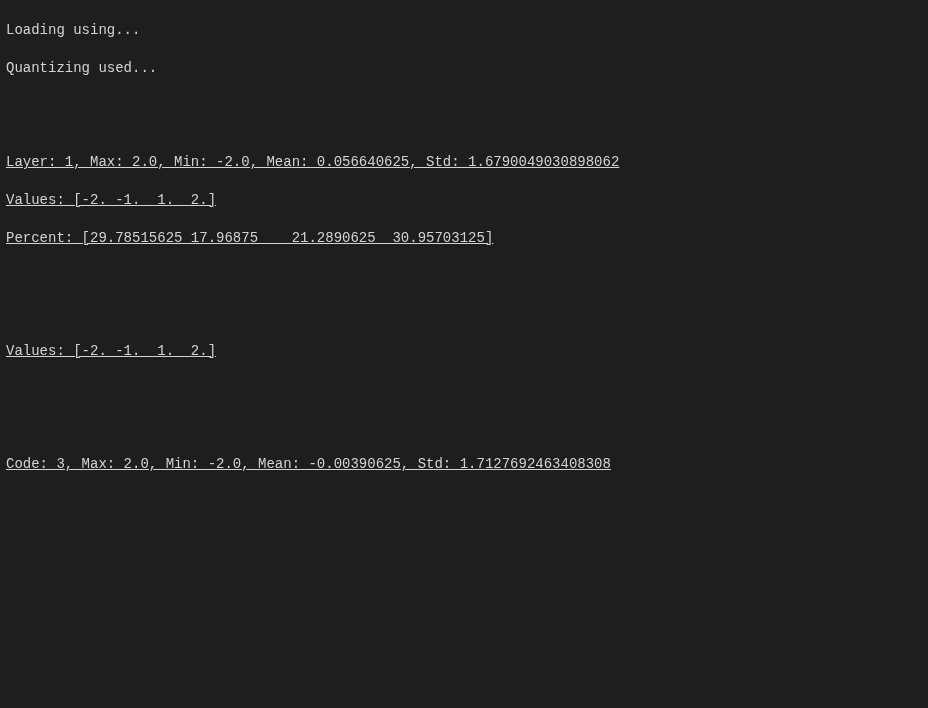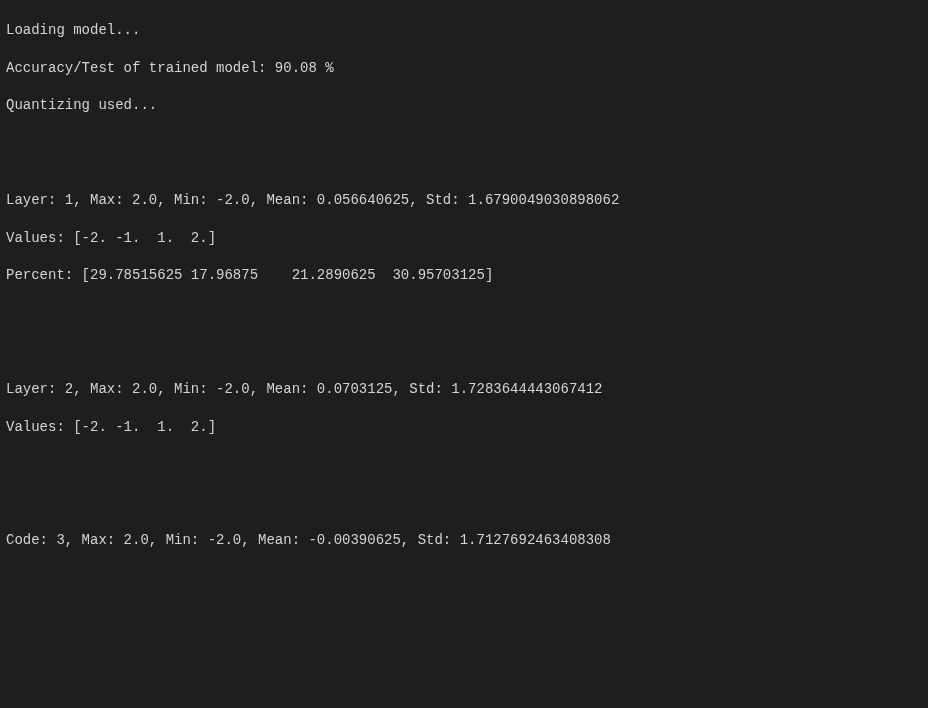--- a/index.html
+++ b/index.html
@@ -17,38 +17,37 @@
   .terminal {
     box-sizing: border-box;
     padding: 2px 6px 6px 6px;
     white-space: pre;
   }
   .line {
     white-space: pre;
   }
   .block {
     margin-top: 1.35em; 
+    text-decoration: underline;
   }
 </style>
 </head>
 <body>
 
 <div class="terminal">
-<div class="line">Loading model...</div>
-<div class="line">Accuracy/Test of trained model: 90.08 %</div>
+<div class="line">Loading using...</div>
 <div class="line">Quantizing used...</div>
 
 <div class="block">
 <div class="line">Layer: 1, Max: 2.0, Min: -2.0, Mean: 0.056640625, Std: 1.6790049030898062</div>
 <div class="line">Values: [-2. -1.  1.  2.]</div>
 <div class="line">Percent: [29.78515625 17.96875    21.2890625  30.95703125]</div>
 </div>
 
 <div class="block">
-<div class="line">Layer: 2, Max: 2.0, Min: -2.0, Mean: 0.0703125, Std: 1.7283644443067412</div>
 <div class="line">Values: [-2. -1.  1.  2.]</div>
 </div>
 
 <div class="block">
 <div class="line">Code: 3, Max: 2.0, Min: -2.0, Mean: -0.00390625, Std: 1.7127692463408308</div>
 
 
 
 </div>
 

